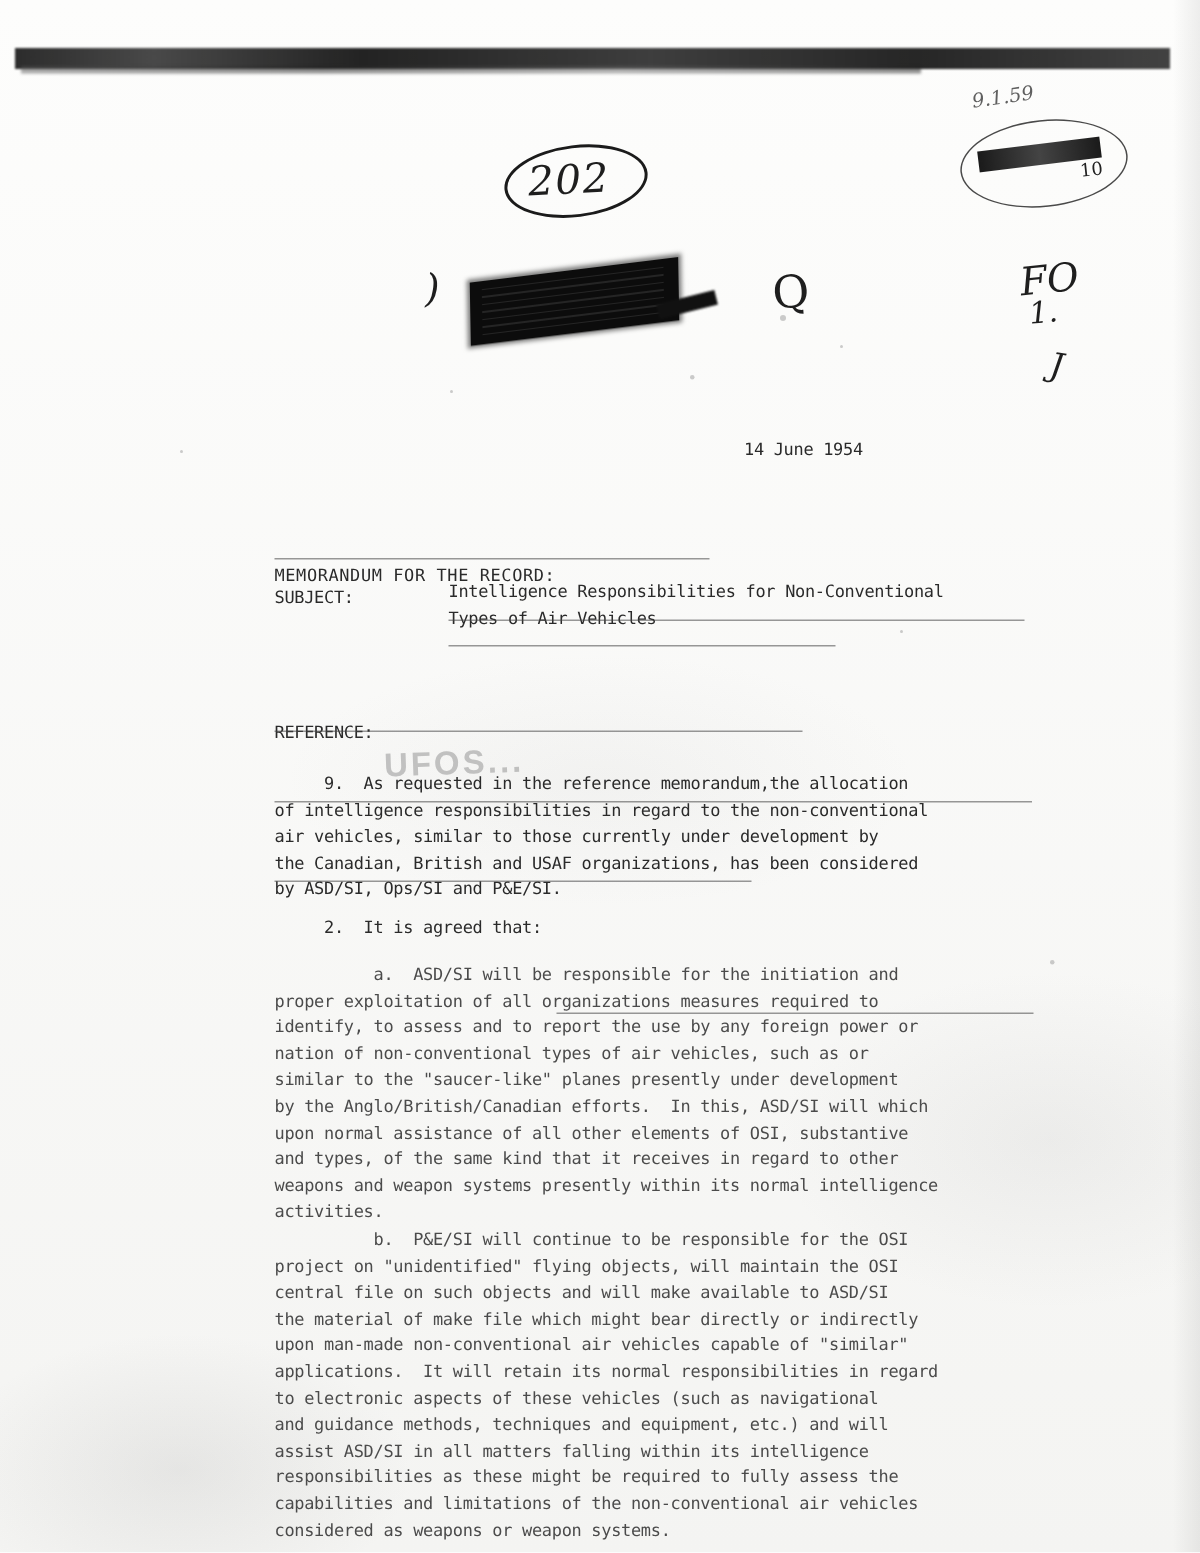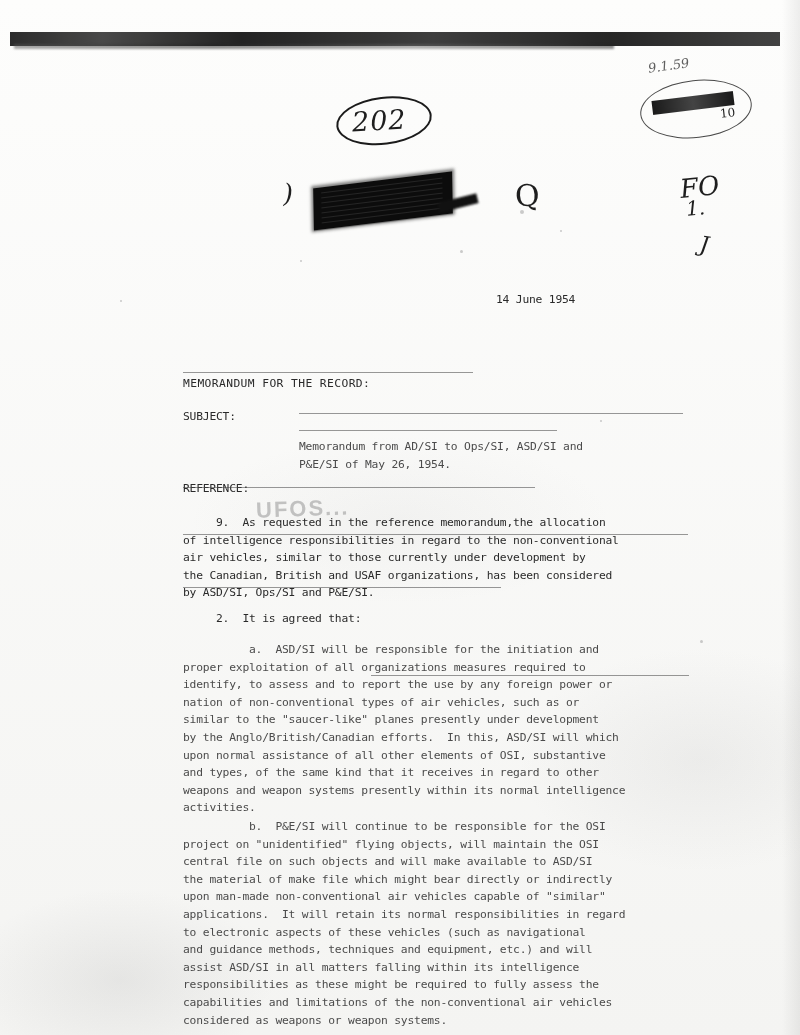--- a/index.html
+++ b/index.html
@@ -149,21 +149,21 @@
     line-height: 17.6px;
     color: #2a2a2a;
     letter-spacing: -0.2px;
     white-space: pre;
   }
   .tw.faded { color: #4b4b4b; }
 
   .date-line { left: 496px; top: 291px; }
   .memo-head { left: 183px; top: 375px; letter-spacing: 0.4px; }
 
-  .lbl-subject { left: 183px; top: 408px; }
+  .lbl-subject { left: 183px; top: 390px; }
   .val-subject { left: 299px; top: 386px; }
   .lbl-ref { left: 183px; top: 464px; margin-top: 16px; }
   .val-ref { left: 299px; top: 438px; }
 
   .para1 { left: 183px; top: 514px; }
   .para2 { left: 183px; top: 610px; }
   .para-a { left: 183px; top: 641px; }
   .para-b { left: 183px; top: 818px; }
 
   
@@ -232,26 +232,26 @@
 
   <div class="redaction"></div>
   <div class="redaction-tail"></div>
 
   <div class="tw date-line">14 June 1954</div>
 
   <div class="tw memo-head">MEMORANDUM FOR THE RECORD:</div>
   <div class="rule r1"></div>
 
   <div class="tw lbl-subject">SUBJECT:</div>
+  <div class="tw val-subject"><span>Intelligence Responsibilities for Non-Conventional</span>
+<span>Types of Air Vehicles</span></div>
   <div class="rule r2"></div>
   <div class="rule r3"></div>
 
   <div class="tw lbl-ref">REFERENCE:</div>
-  <div class="tw val-ref faded"><span>Memorandum from AD/SI to Ops/SI, ASD/SI and</span>
-<span>P&amp;E/SI of May 26, 1954.</span></div>
 
   <div class="watermark">UFOS...</div>
 
   <div class="tw para1"><span>     9.  As requested in the reference memorandum,the allocation</span>
 <span>of intelligence responsibilities in regard to the non-conventional</span>
 <span>air vehicles, similar to those currently under development by</span>
 <span>the Canadian, British and USAF organizations, has been considered</span>
 <span>by ASD/SI, Ops/SI and P&amp;E/SI.</span></div>
   <div class="rule r4"></div>
   <div class="rule r5"></div>

